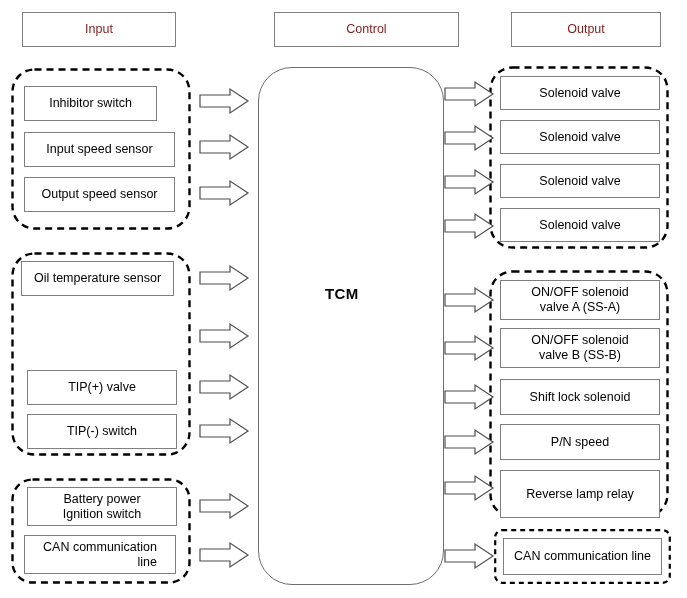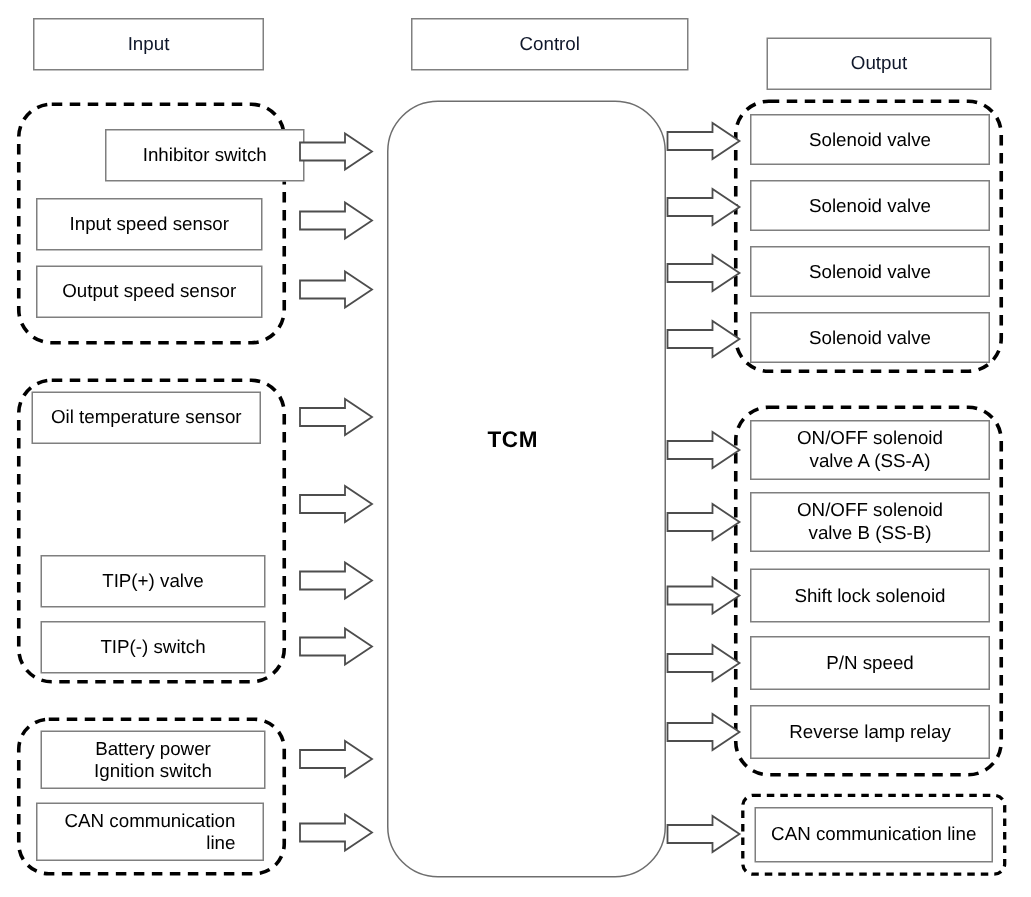--- a/index.html
+++ b/index.html
@@ -22,21 +22,21 @@
   
   .hdr {
     position: absolute;
     box-sizing: border-box;
     border: 1px solid #808080;
     background: #ffffff;
     display: flex;
     align-items: center;
     justify-content: center;
     font-size: 12.5px;
-    color: #0f172a;
+    color: #7f1d1d;
     line-height: 1.15;
   }
 
   
   .group {
     position: absolute;
     box-sizing: border-box;
     background: transparent;
   }
   .group > svg {
@@ -88,28 +88,28 @@
 </style>
 </head>
 <body>
 
 <div id="canvas">
 
   <div class="hdr" id="hdr-input" style="left:22px; top:12px; width:154px; height:35px;">Input</div>
 
   <div class="hdr" id="hdr-control" style="left:274px; top:12px; width:185px; height:35px;">Control</div>
 
-  <div class="hdr" id="hdr-output" style="left:511px; top:12px; width:150px; height:35px;margin-top:13px;">Output</div>
+  <div class="hdr" id="hdr-output" style="left:511px; top:12px; width:150px; height:35px;">Output</div>
 
   <div class="group" style="left:11px; top:68px; width:180px; height:162px;">
     <svg viewBox="0 0 180 162" preserveAspectRatio="none">
       <rect x="1.5" y="1.5" width="177" height="159" rx="22" ry="22" fill="none" stroke="#000000" stroke-width="2.4" stroke-dasharray="7,5" stroke-linecap="butt"></rect>
     </svg>
   </div>
-  <div class="item" style="left:24px; top:86px; width:133px; height:35px;margin-left:46px;">Inhibitor switch</div>
+  <div class="item" style="left:24px; top:86px; width:133px; height:35px;">Inhibitor switch</div>
   <div class="item" style="left:24px; top:132px; width:151px; height:35px;">Input speed sensor</div>
   <div class="item" style="left:24px; top:177px; width:151px; height:35px;">Output speed sensor</div>
 
   <div class="group" style="left:11px; top:252px; width:180px; height:204px;">
     <svg viewBox="0 0 180 204" preserveAspectRatio="none">
       <rect x="1.5" y="1.5" width="177" height="201" rx="22" ry="22" fill="none" stroke="#000000" stroke-width="2.4" stroke-dasharray="7,5" stroke-linecap="butt"></rect>
     </svg>
   </div>
   <div class="item" style="left:21px; top:261px; width:153px; height:35px;">Oil temperature sensor</div>
   <div class="item" style="left:27px; top:370px; width:150px; height:35px;">TIP(+) valve</div>
@@ -142,21 +142,21 @@
     <svg viewBox="0 0 180 248" preserveAspectRatio="none">
       <rect x="1.5" y="1.5" width="177" height="245" rx="22" ry="22" fill="none" stroke="#000000" stroke-width="2.4" stroke-dasharray="7,5" stroke-linecap="butt"></rect>
     </svg>
   </div>
   <div class="item" style="left:500px; top:280px; width:160px; height:40px;">ON/OFF solenoid
 valve A (SS-A)</div>
   <div class="item" style="left:500px; top:328px; width:160px; height:40px;">ON/OFF solenoid
 valve B (SS-B)</div>
   <div class="item" style="left:500px; top:379px; width:160px; height:36px;">Shift lock solenoid</div>
   <div class="item" style="left:500px; top:424px; width:160px; height:36px;">P/N speed</div>
-  <div class="item" style="left:500px; top:470px; width:160px; height:36px;">Reverse lamp relay</div>
+  <div class="item" style="left:500px; top:470px; width:160px; height:48px;">Reverse lamp relay</div>
 
   <div class="group" style="left:494px; top:529px; width:177px; height:55px;">
     <svg viewBox="0 0 177 55" preserveAspectRatio="none">
       <rect x="1.2" y="1.2" width="174.6" height="52.6" rx="7" ry="7" fill="none" stroke="#000000" stroke-width="2.2" stroke-dasharray="5,4" stroke-linecap="butt"></rect>
     </svg>
   </div>
   <div class="item" style="left:503px; top:538px; width:159px; height:37px;">CAN communication line</div>
 
   <div class="arrow" style="left:199px; top:88px;">
     <svg width="50" height="26" viewBox="0 0 50 26">

